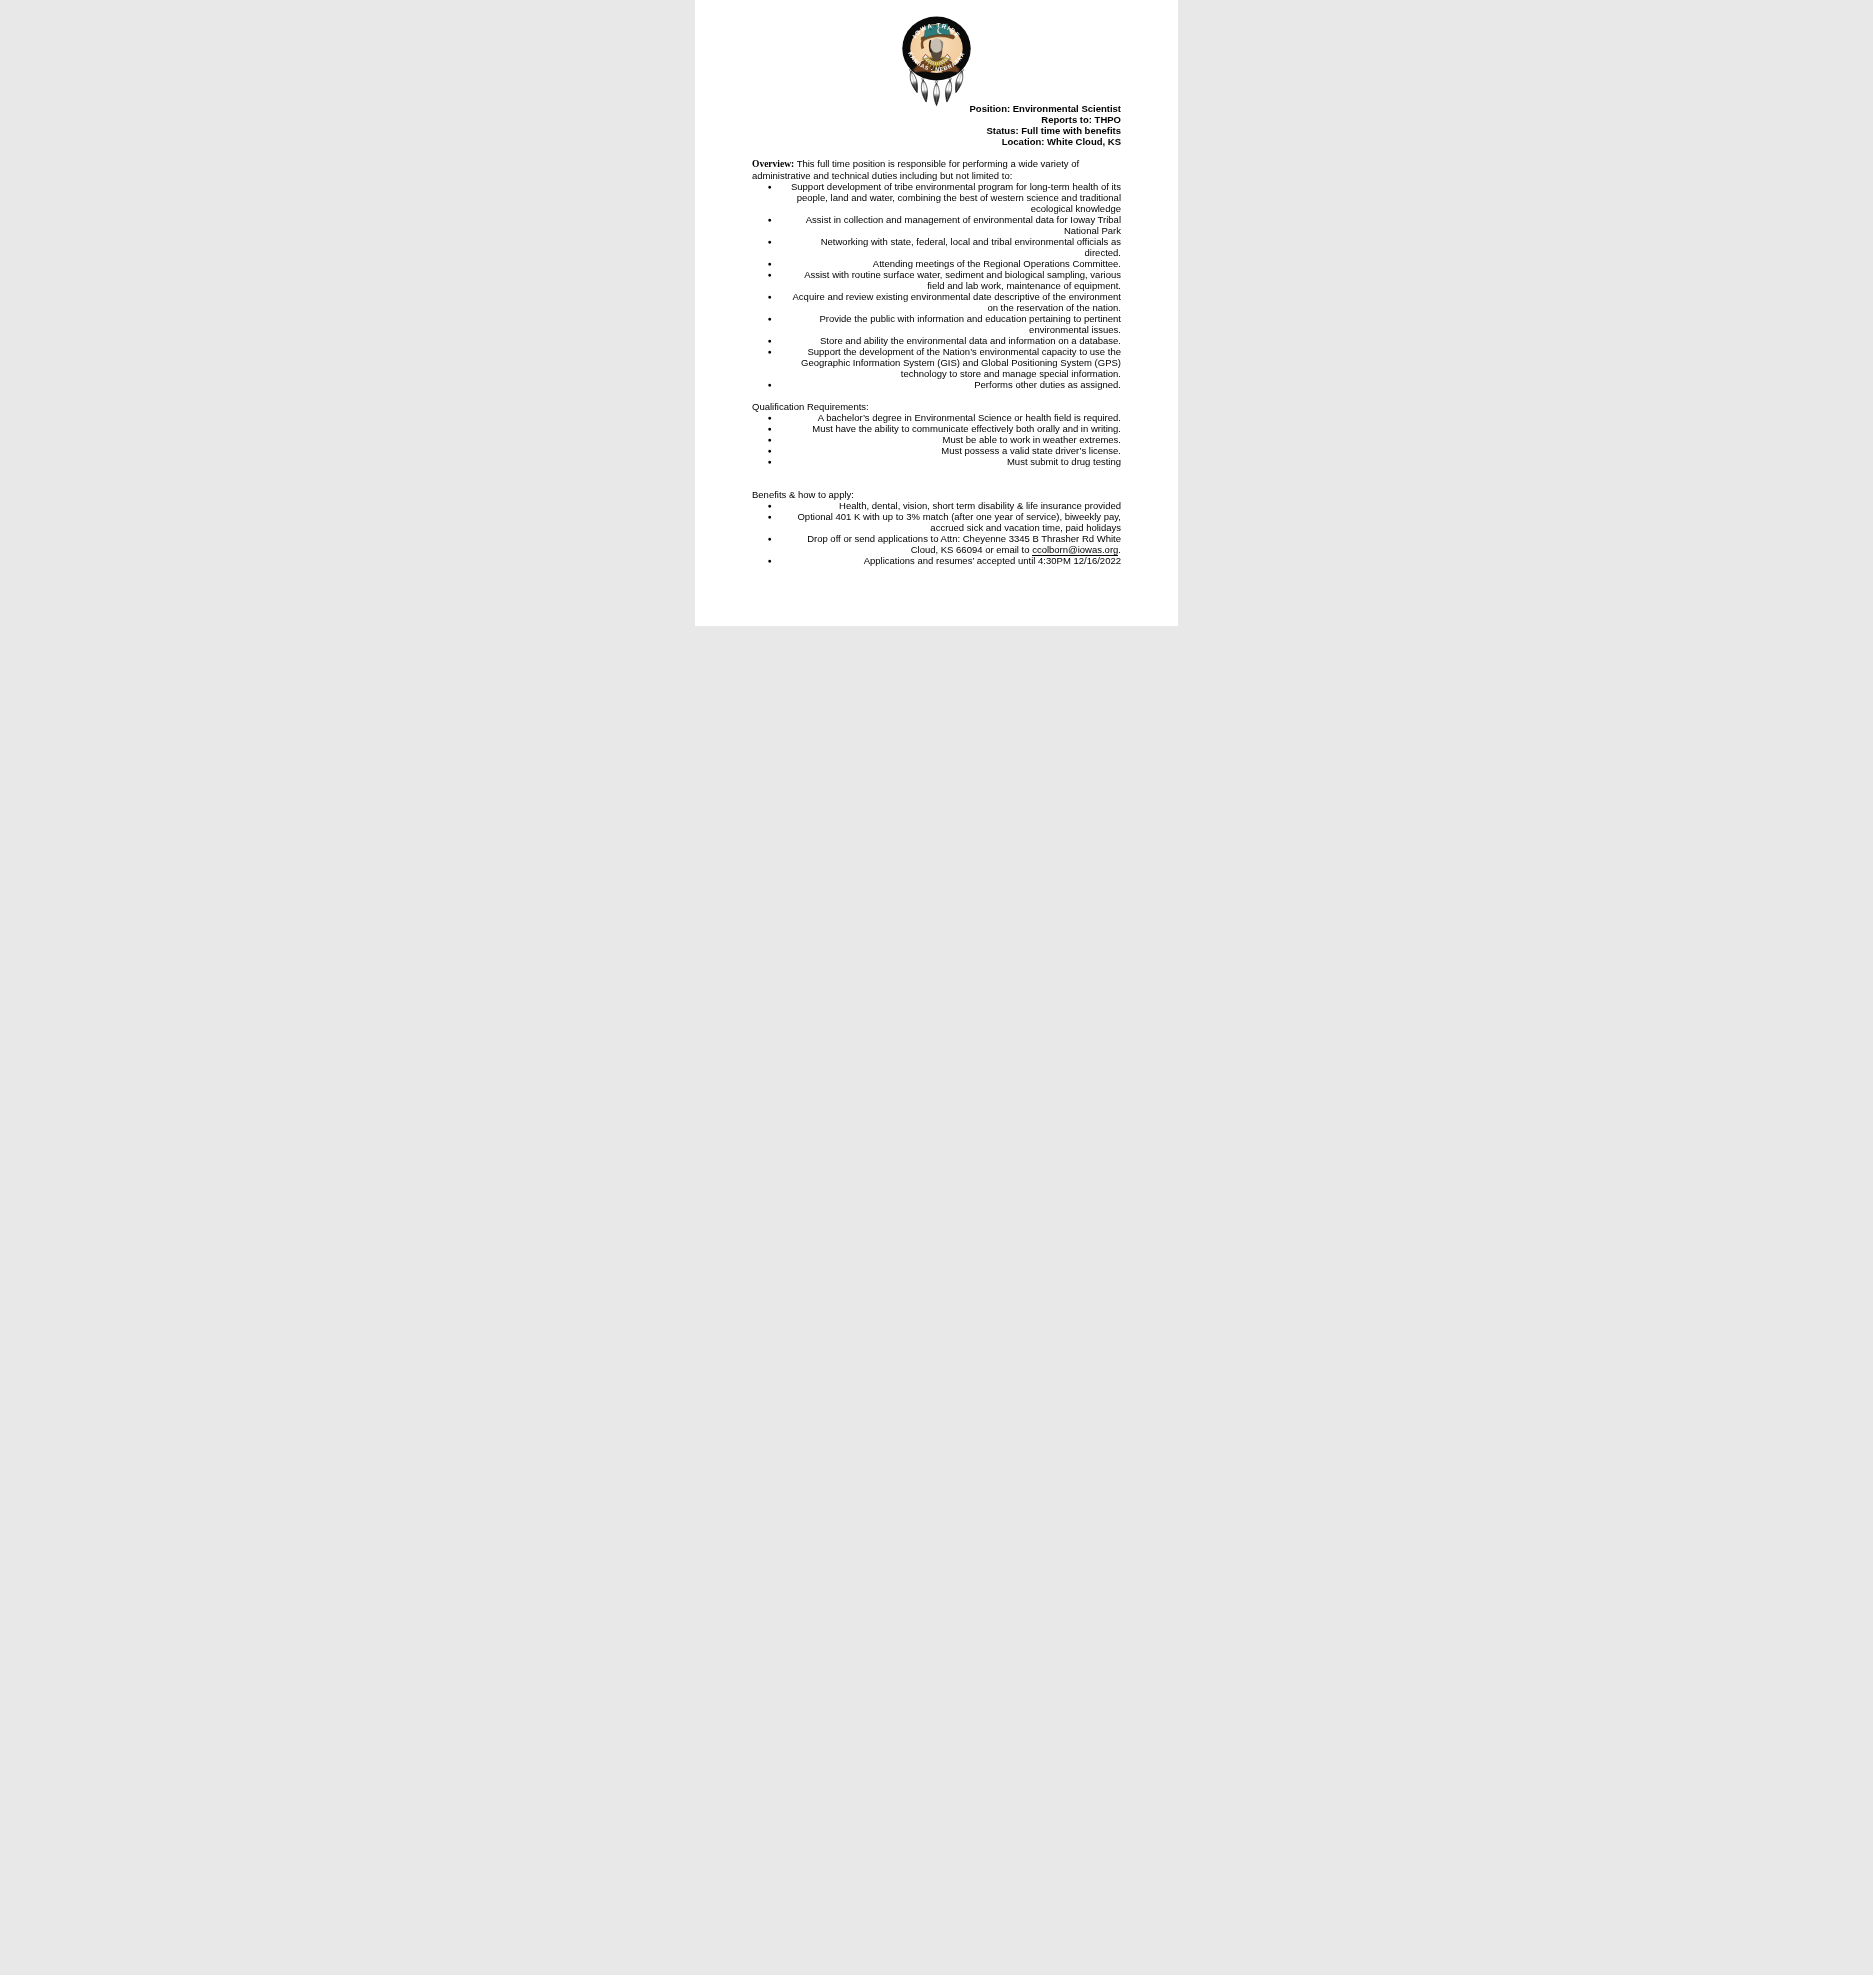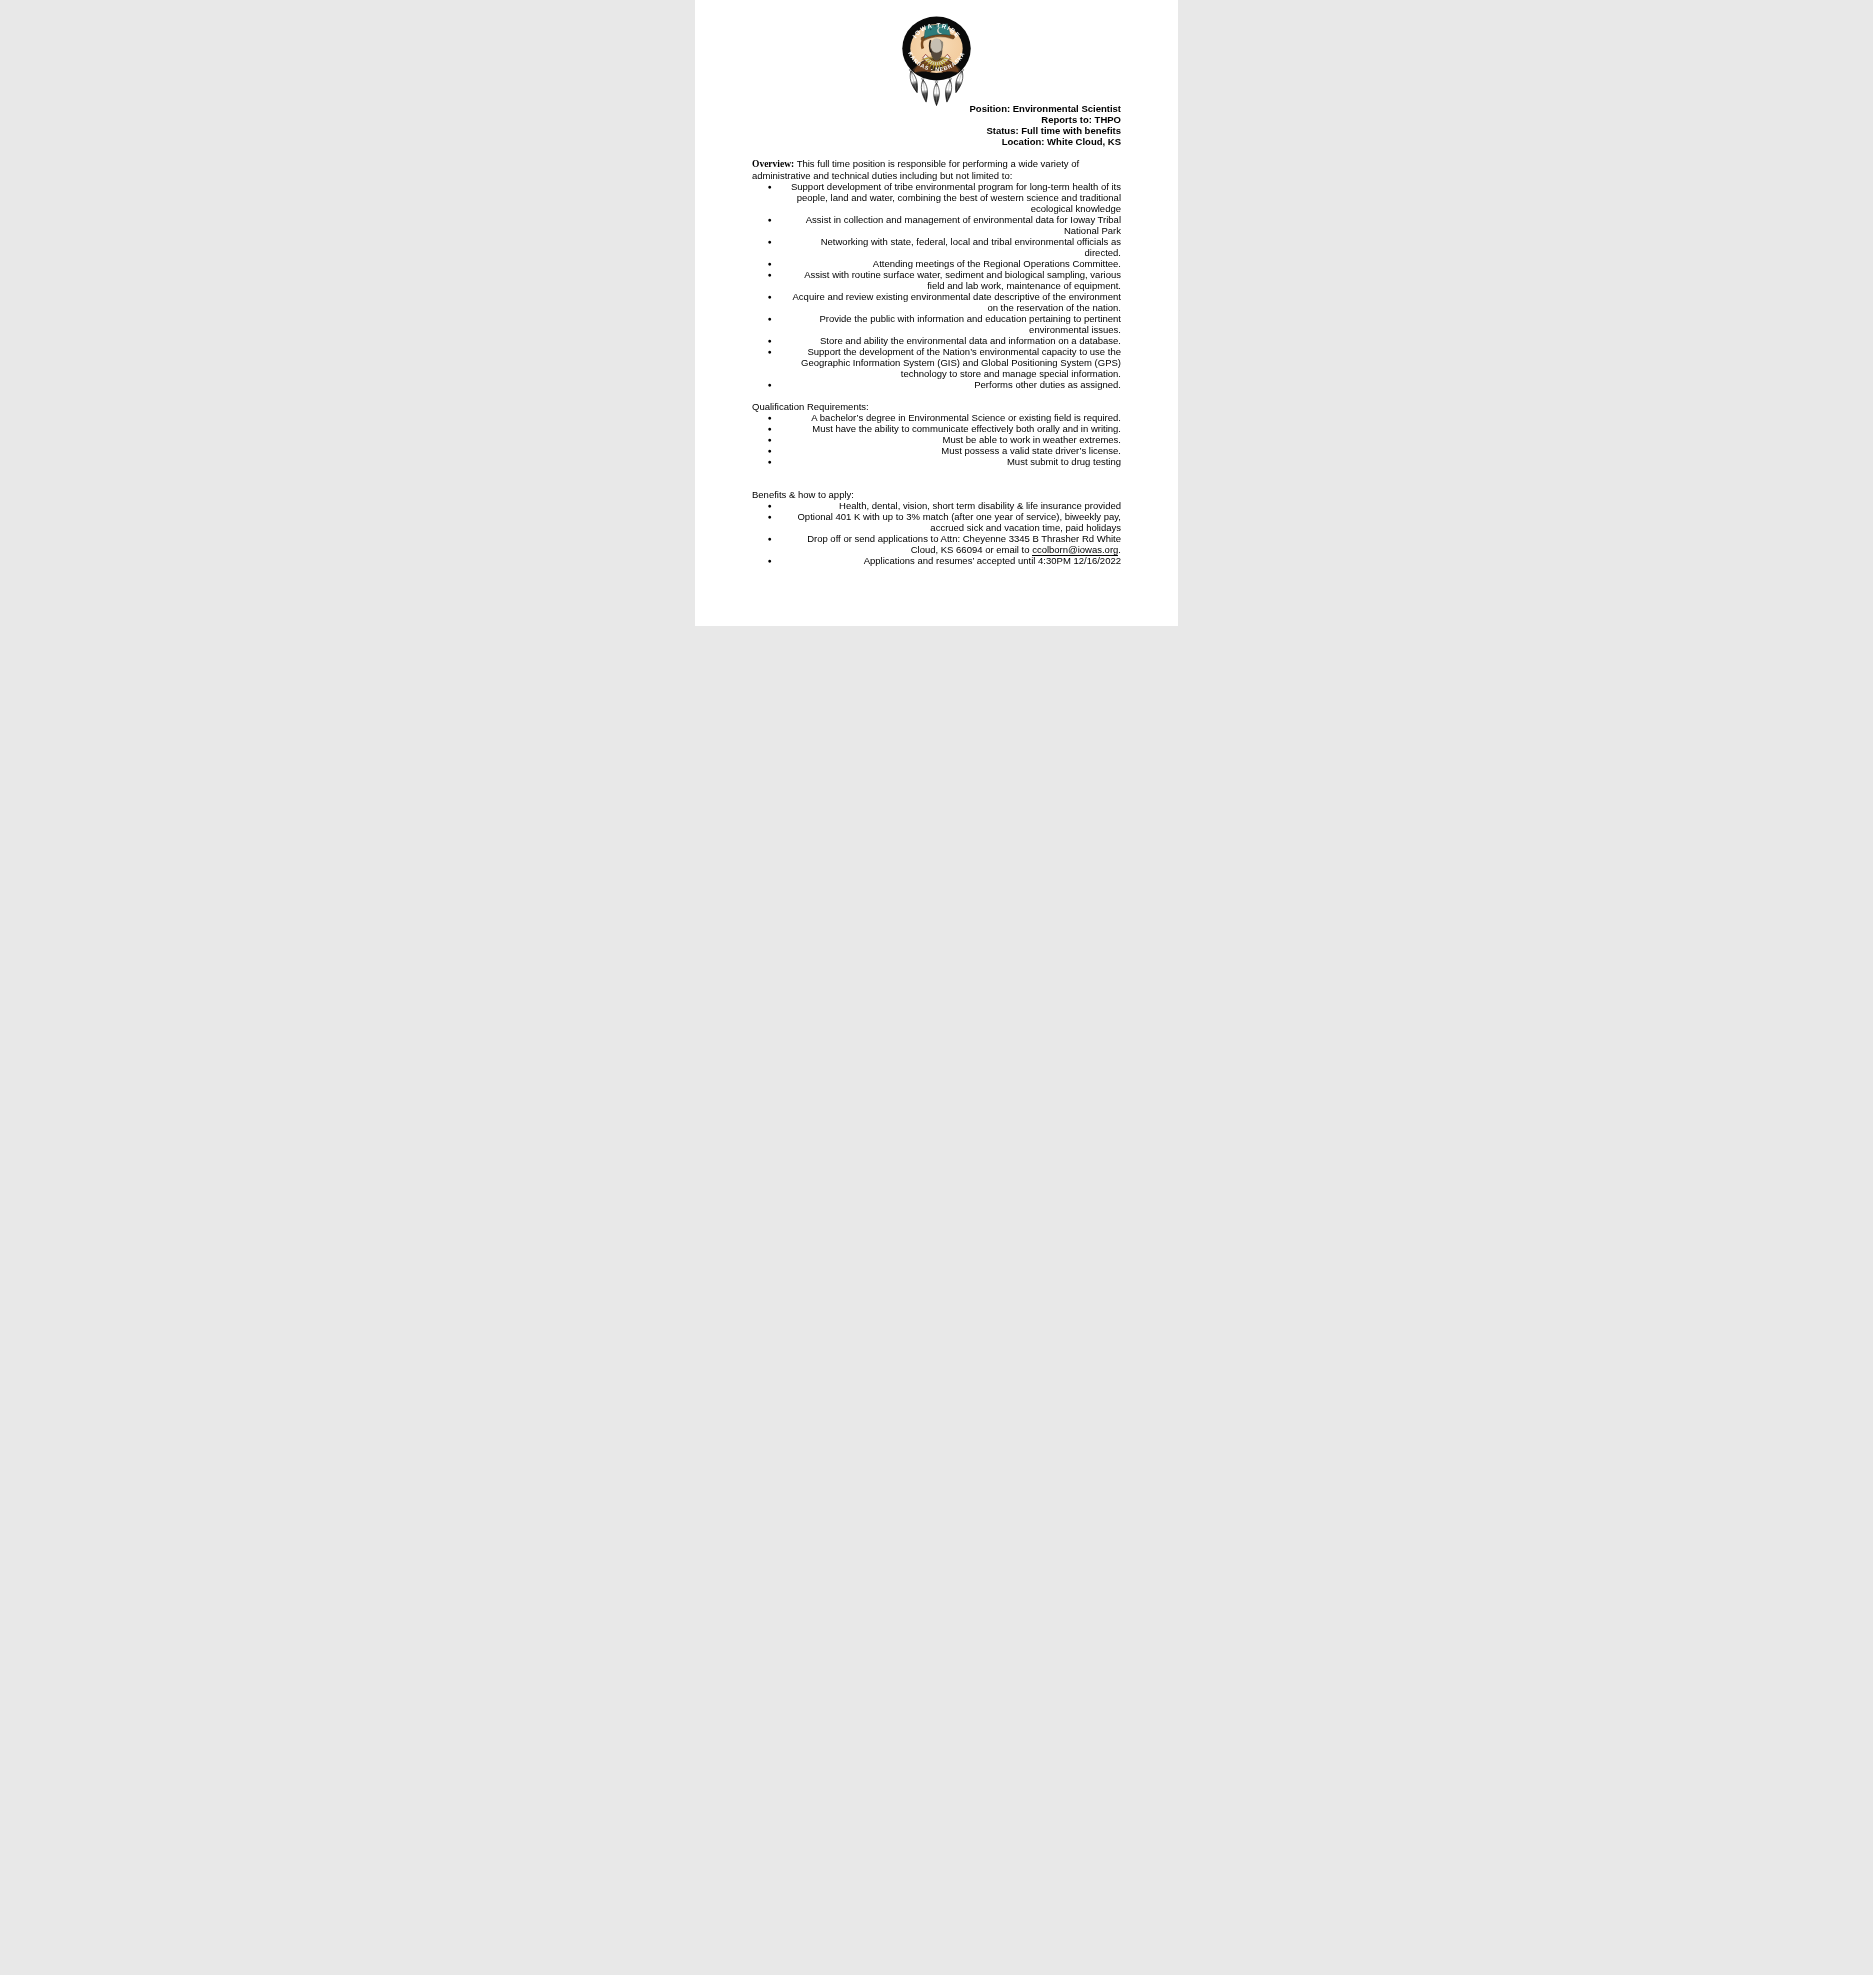--- a/index.html
+++ b/index.html
@@ -162,21 +162,21 @@
       <li><span class="marker">●</span><span>Provide the public with information and education pertaining to pertinent environmental issues.</span></li>
       <li><span class="marker">●</span><span>Store and ability the environmental data and information on a database.</span></li>
       <li><span class="marker">●</span><span>Support the development of the Nation’s environmental capacity to use the Geographic Information System (GIS) and Global Positioning System (GPS) technology to store and manage special information.</span></li>
       <li><span class="marker">●</span><span>Performs other duties as assigned.</span></li>
     </ul>
 
     <div class="blank"></div>
 
     <div class="section-heading">Qualification Requirements:</div>
     <ul class="doc-list">
-      <li><span class="marker">●</span><span> A bachelor’s degree in Environmental Science or existing field is required.</span></li>
+      <li><span class="marker">●</span><span> A bachelor’s degree in Environmental Science or health field is required.</span></li>
       <li><span class="marker">●</span><span>Must have the ability to communicate effectively both orally and in writing.</span></li>
       <li><span class="marker">●</span><span>Must be able to work in weather extremes.</span></li>
       <li><span class="marker">●</span><span>Must possess a valid state driver’s license.</span></li>
       <li><span class="marker">●</span><span>Must submit to drug testing</span></li>
     </ul>
 
     <div class="blank"></div>
     <div class="blank"></div>
 
     <div class="section-heading">Benefits &amp; how to apply:</div>

